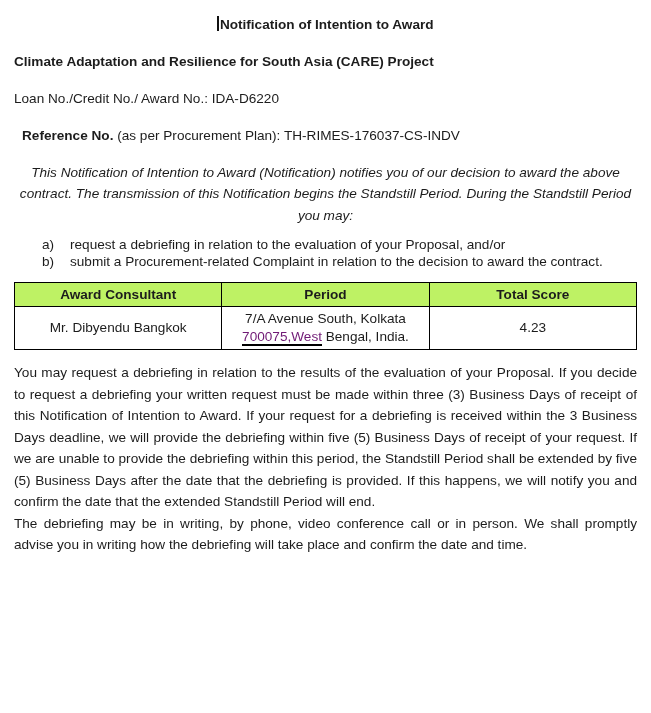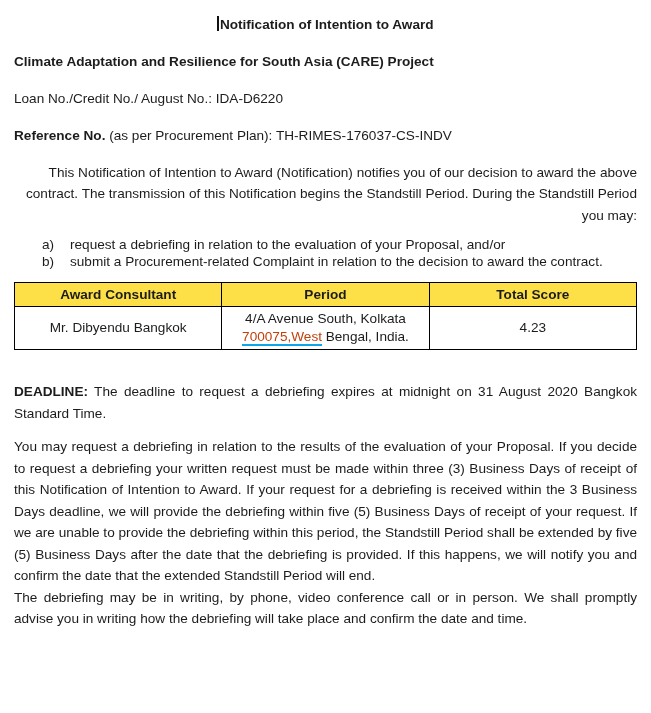--- a/index.html
+++ b/index.html
@@ -8,26 +8,26 @@
     height: 713px;
     box-sizing: border-box;
     padding: 12px 14px 10px 14px;
     font-family: "Liberation Sans", "DejaVu Sans", sans-serif;
     font-size: 13.6px;
     color: #1c1c1c;
     background: #ffffff;
     overflow: hidden;
   }
   .center { text-align: center; }
-  .bold { font-weight: bold; }
+  .bold { font-weight: bold; margin-left: 8px; }
   p { margin: 0; line-height: 21.5px; }
   .title-line { font-weight: bold; margin: 2px 0 15px 0; }
   .subtitle-line { font-weight: bold; margin: 0 0 17px 0; }
   .meta-line { margin: 0 0 15.5px 0; }
-  .intro { margin: 2px 0 11px 0; text-align: right; }
+  .intro { margin: 2px 0 11px 0; text-align: center; font-style: italic; }
   .list { margin: 0 0 10px 0; }
   .list-row { display: flex; line-height: 16.5px; margin: 0; }
   .list-marker { width: 28px; margin-left: 28px; flex: none; }
   .list-text { flex: 1; }
   .caret {
     display: inline-block;
     width: 1.5px; height: 15px;
     background: #111;
     vertical-align: -2px;
     margin-right: 1px;
@@ -39,46 +39,46 @@
     margin: 12px 0 0 0;
     font-size: 13.6px;
   }
   table.award th, table.award td {
     border: 1.4px solid #000;
     text-align: center;
     vertical-align: middle;
     padding: 1px 4px;
   }
   table.award th {
-    background: #fde047;
+    background: #bef264;
     font-weight: bold;
     height: 21px;
   }
   table.award td { height: 40px; line-height: 18.5px; }
   .blue-underline {
-    border-bottom: 2px solid #0ea5e9;
-    color: #c2410c;
+    border-bottom: 2px solid #000000;
+    color: #701a75;
     text-decoration: none;
   }
   .deadline-para { margin: 31px 0 0 0; text-align: justify; }
   .body-para { margin: 0 0 0 0; text-align: justify; }
   .body-para.first { margin-top: 12px; }
 </style>
 </head>
 <body>
 
 <div class="page">
 
   <p class="center title-line"><span class="caret"></span><span>Notification of Intention to Award</span></p>
 
 
 
   <p class="meta-line bold">Climate Adaptation and Resilience for South Asia (CARE) Project</p>
 
-  <p class="meta-line">Loan No./Credit No./ August No.: IDA-D6220</p>
+  <p class="meta-line">Loan No./Credit No./ Award No.: IDA-D6220</p>
 
   <p class="meta-line"><span class="bold">Reference No.</span><span> (as per Procurement Plan): TH-RIMES-176037-CS-INDV</span></p>
 
   <p class="intro">This Notification of Intention to Award (Notification) notifies you of our decision to award the above contract. The transmission of this Notification begins the Standstill Period. During the Standstill Period you may:</p>
 
   <div class="list">
     <div class="list-row">
       <span class="list-marker">a)</span>
       <span class="list-text">request a debriefing in relation to the evaluation of your Proposal, and/or</span>
     </div>
@@ -93,27 +93,26 @@
       <tr>
         <th>Award Consultant</th>
         <th>Period</th>
         <th>Total Score</th>
       </tr>
     </thead>
     <tbody>
       <tr>
         <td>Mr. Dibyendu Bangkok</td>
         <td>
-          <span>4/A Avenue South, Kolkata</span><br>
+          <span>7/A Avenue South, Kolkata</span><br>
           <span class="blue-underline">700075,West</span><span> Bengal, India.</span>
         </td>
         <td>4.23</td>
       </tr>
     </tbody>
   </table>
 
-  <p class="deadline-para"><span class="bold">DEADLINE:</span><span> The deadline to request a debriefing expires at midnight on 31 August 2020 Bangkok Standard Time.</span></p>
 
   <p class="body-para first">You may request a debriefing in relation to the results of the evaluation of your Proposal. If you decide to request a debriefing your written request must be made within three (3) Business Days of receipt of this Notification of Intention to Award. If your request for a debriefing is received within the 3 Business Days deadline, we will provide the debriefing within five (5) Business Days of receipt of your request. If we are unable to provide the debriefing within this period, the Standstill Period shall be extended by five (5) Business Days after the date that the debriefing is provided. If this happens, we will notify you and confirm the date that the extended Standstill Period will end.</p>
 
   <p class="body-para">The debriefing may be in writing, by phone, video conference call or in person. We shall promptly advise you in writing how the debriefing will take place and confirm the date and time.</p>
 
 </div>
 
 </body></html>

